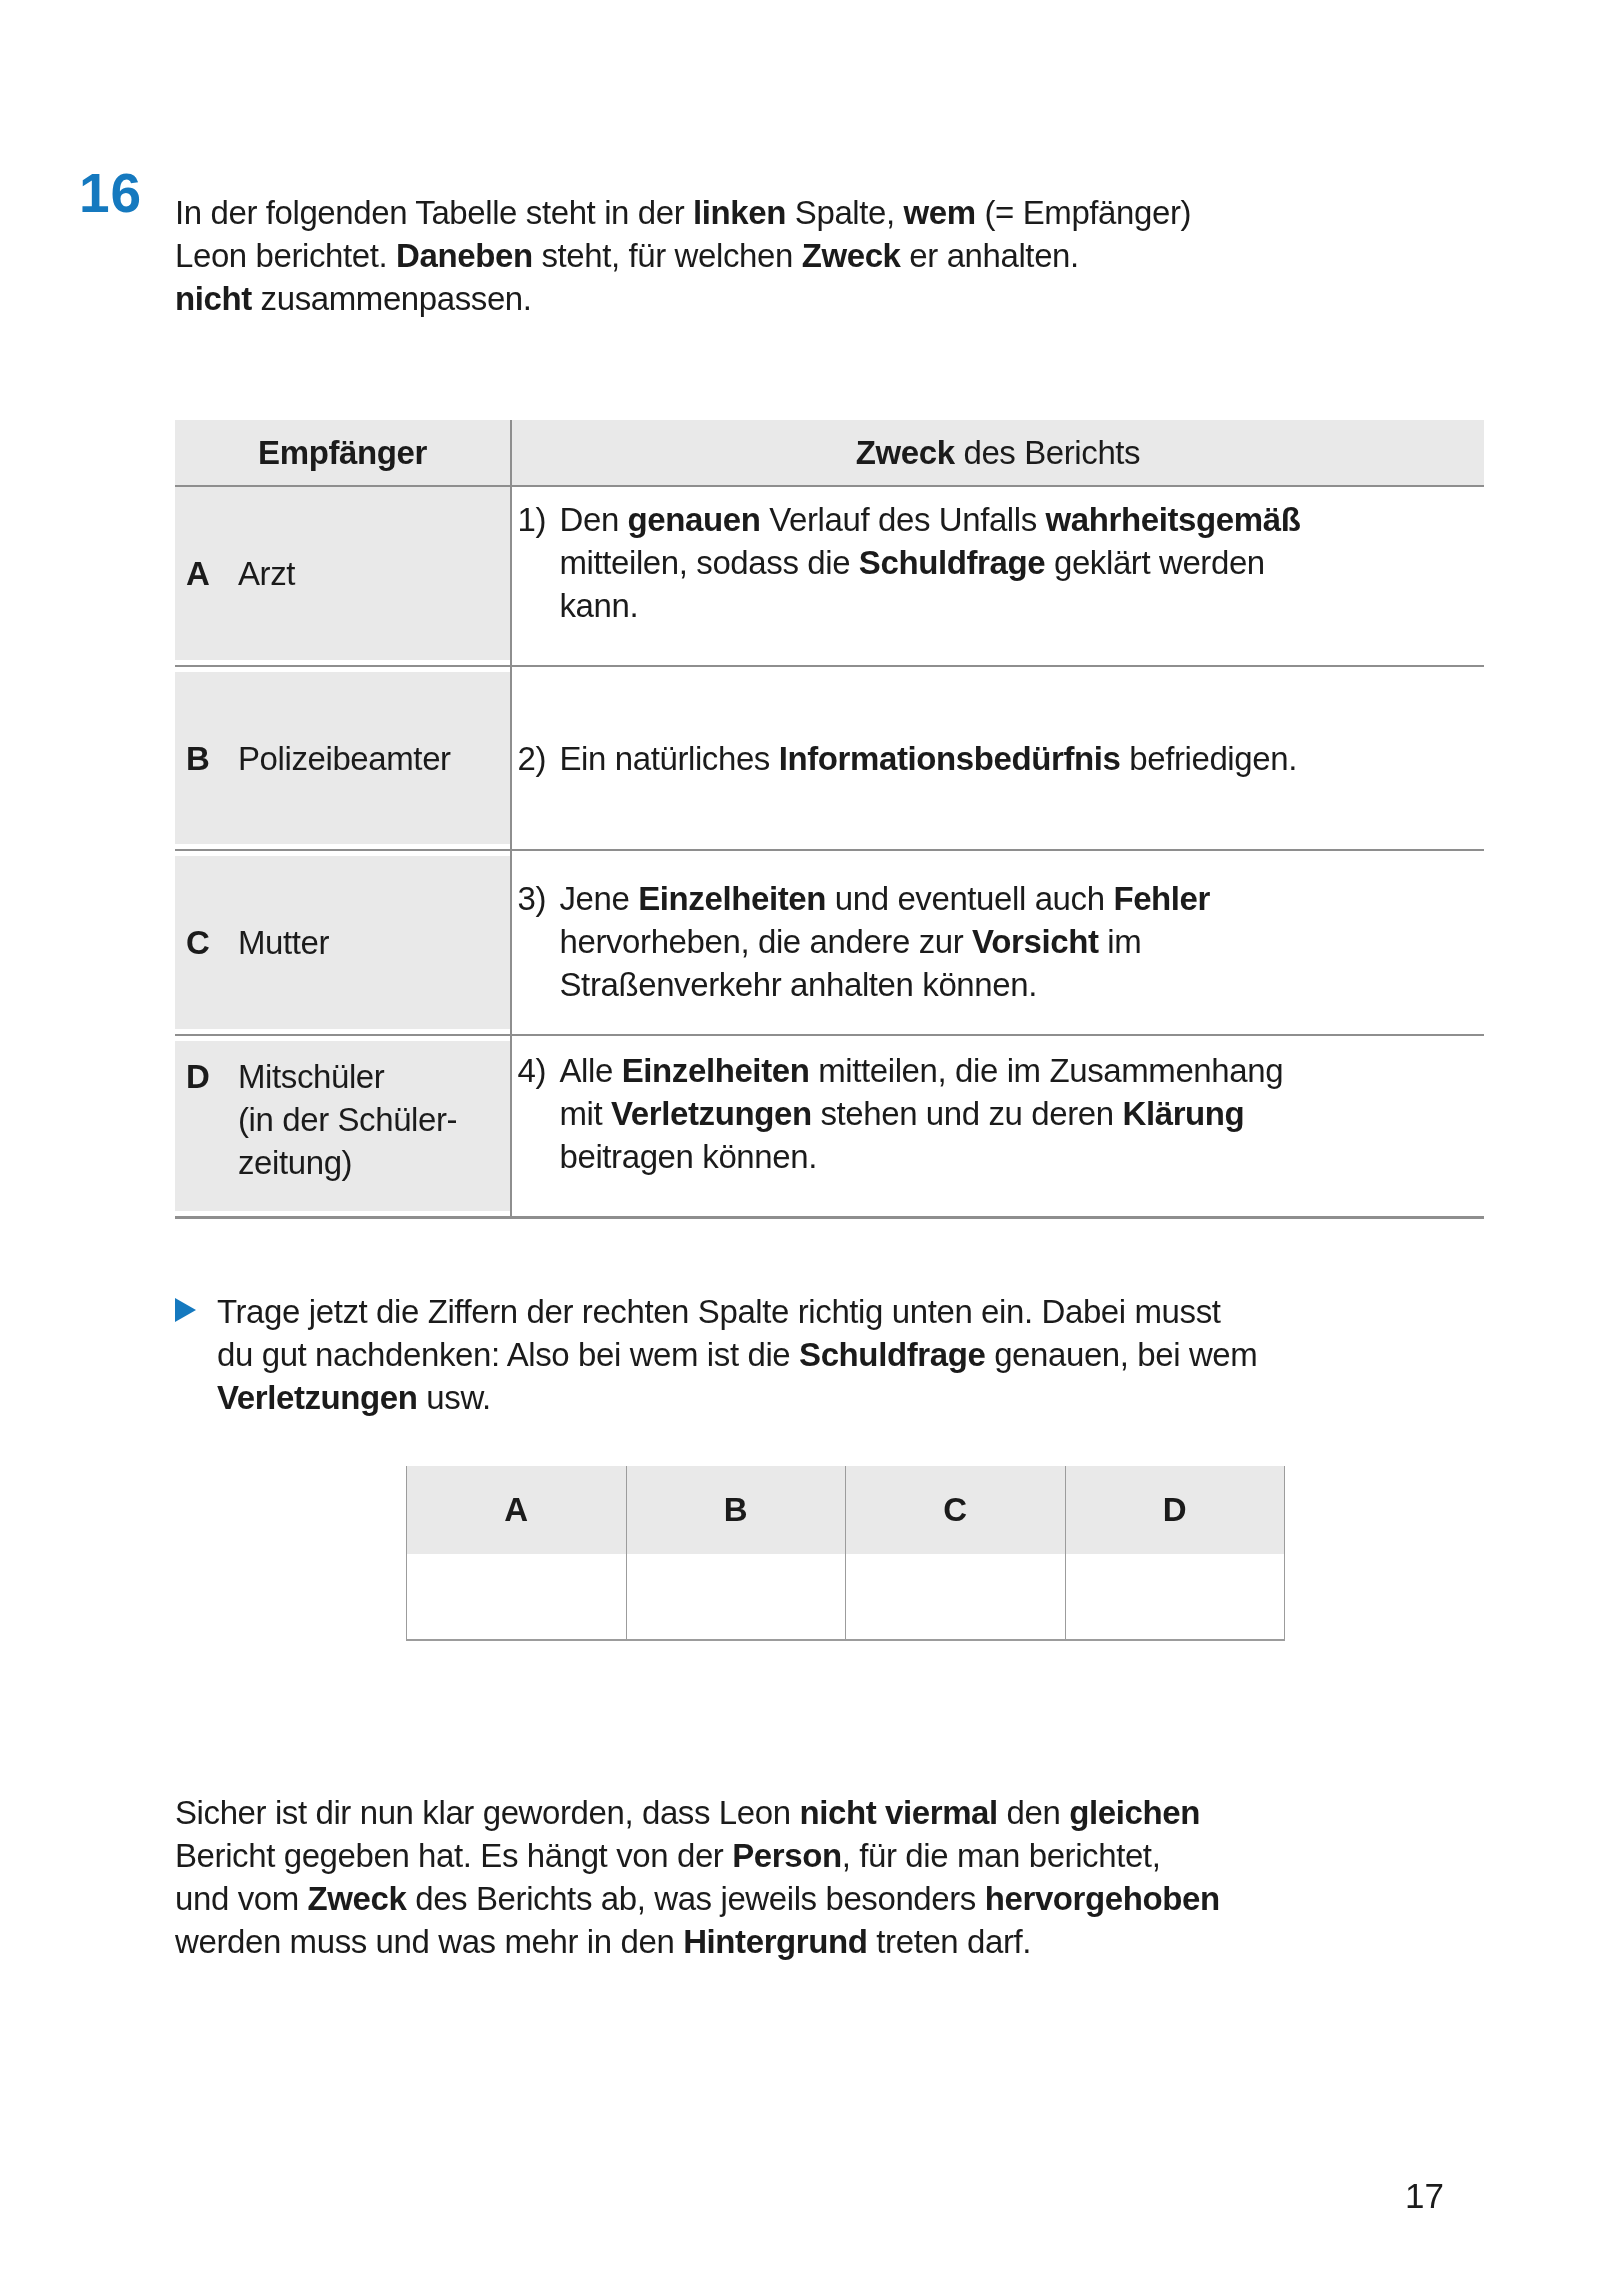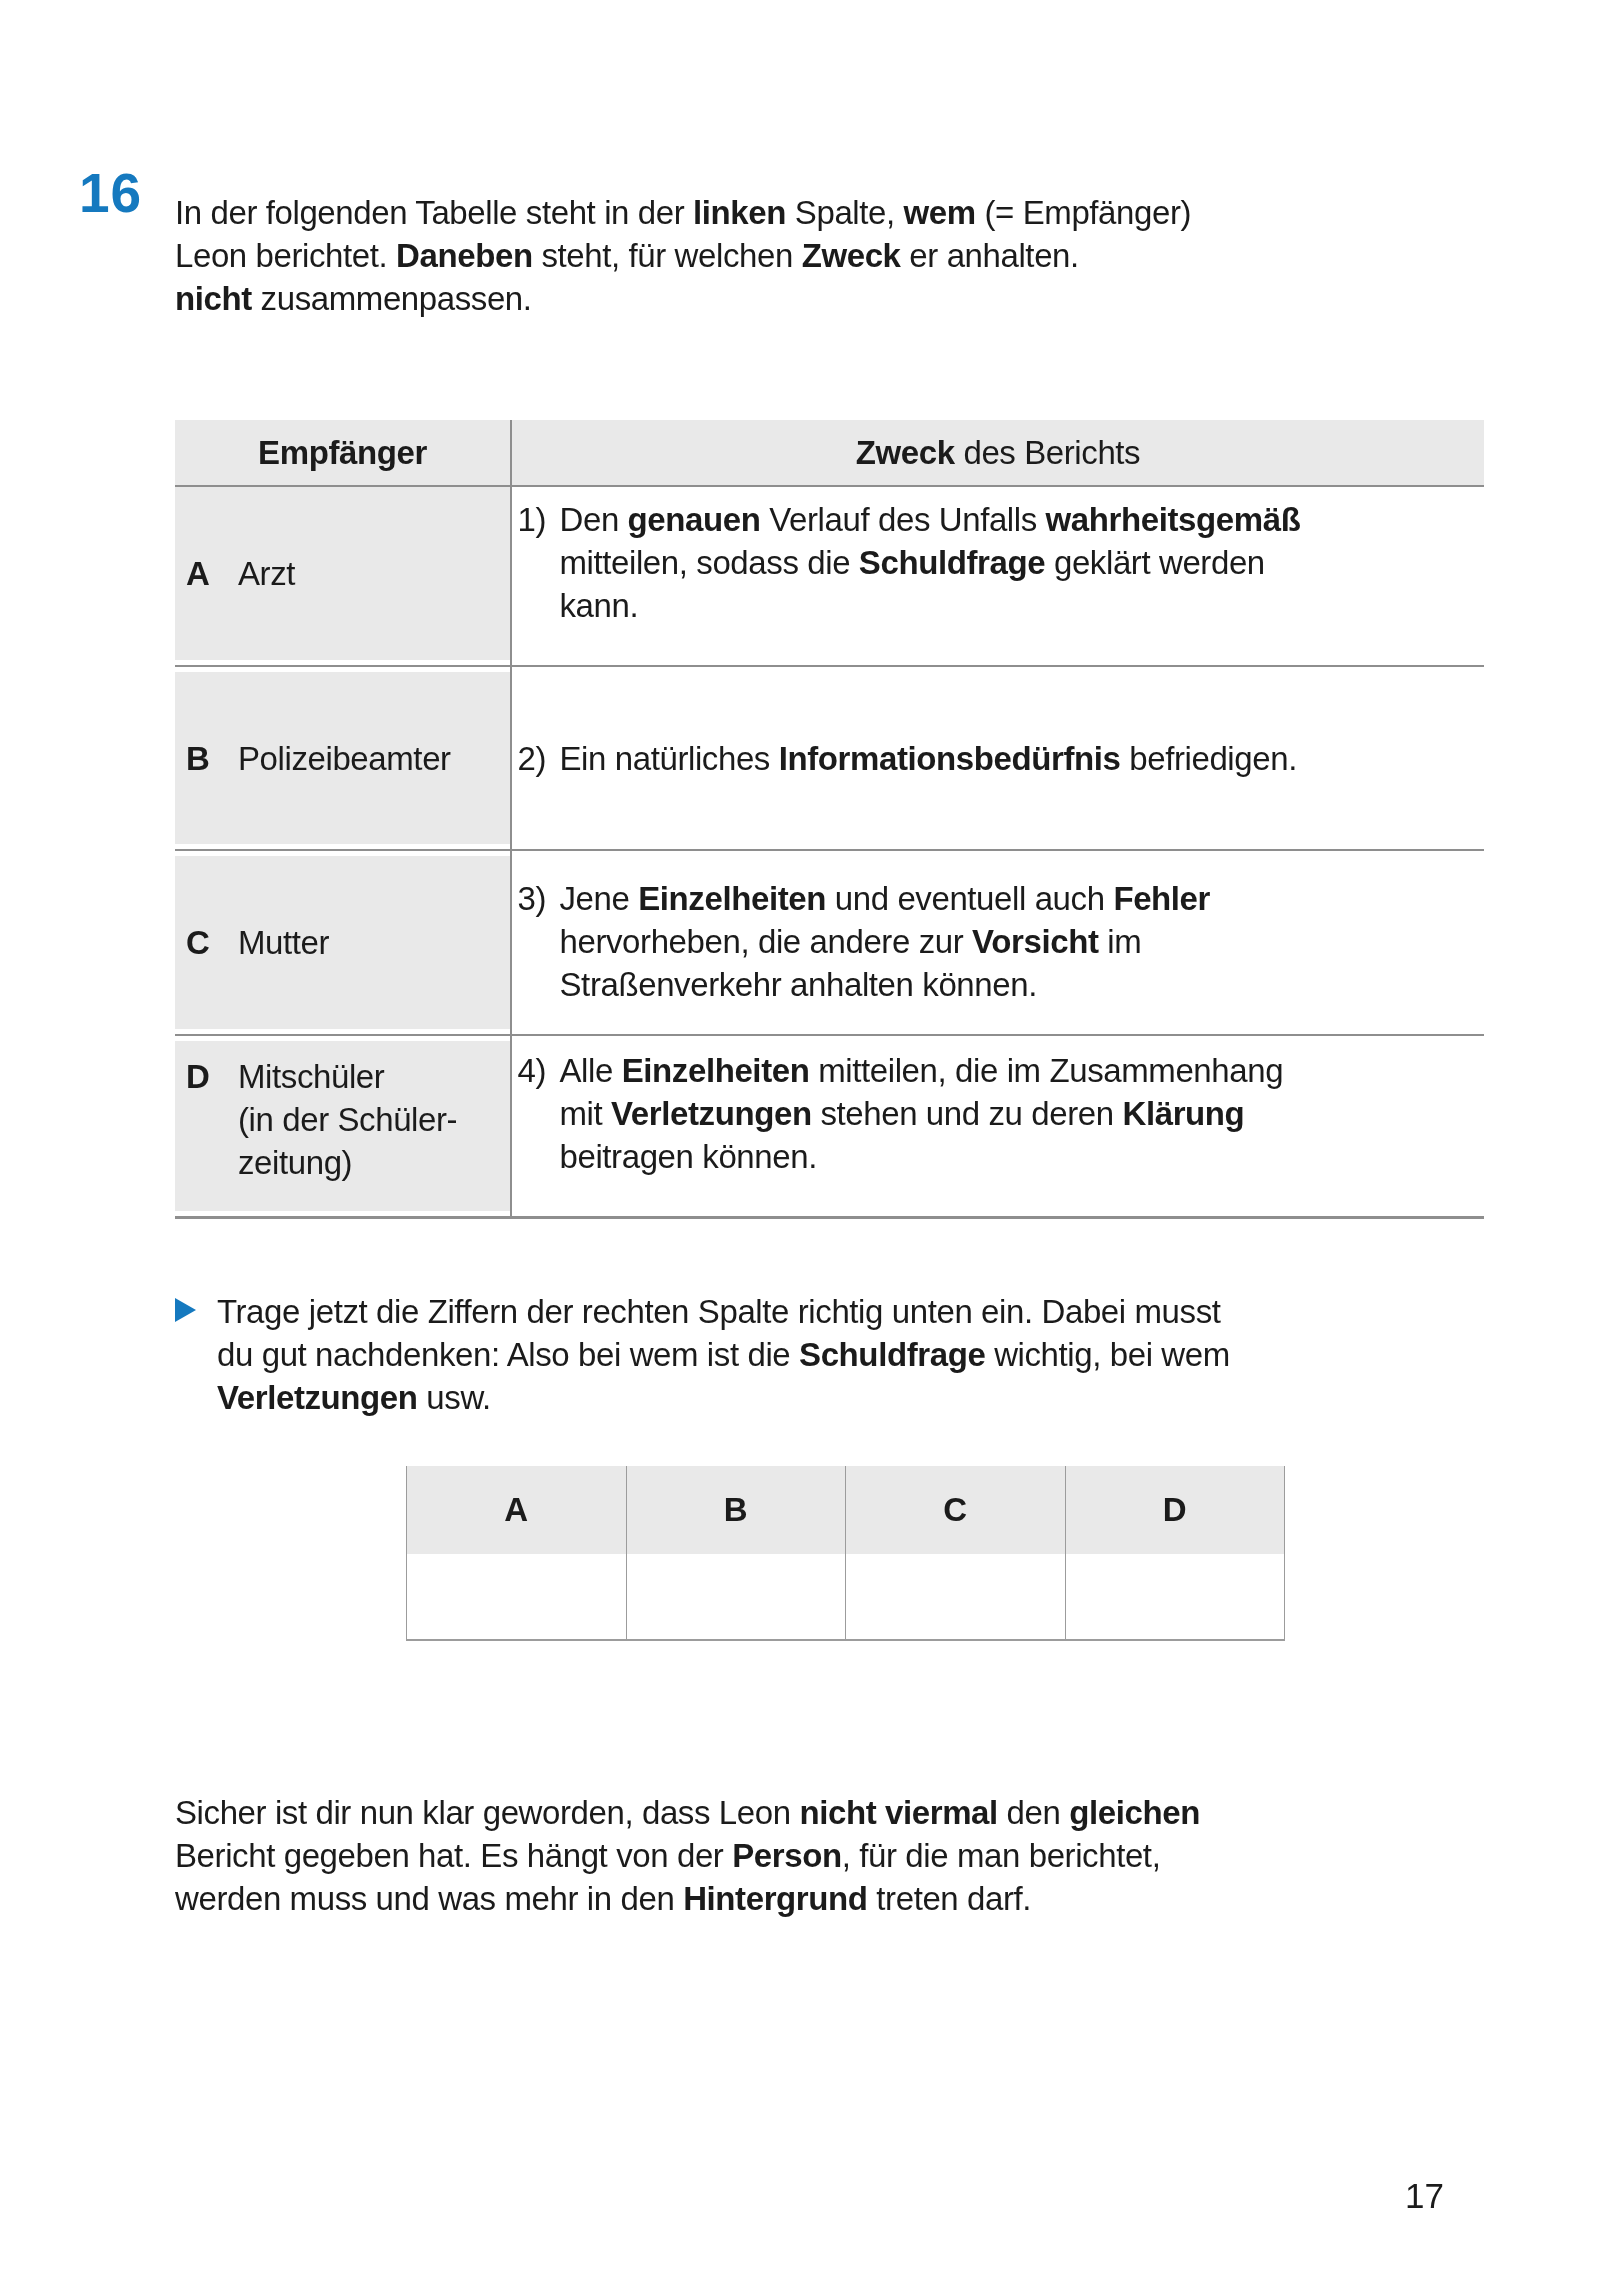--- a/index.html
+++ b/index.html
@@ -216,21 +216,21 @@
             </div>
         </div>
       </div>
     </div>
   </div>
 
   <div class="abs para task">
     <div class="bullet-tri"></div>
     <div>
         <div class="tl"><span>Trage jetzt die Ziffern der rechten Spalte richtig unten ein. Dabei musst</span></div>
-        <div class="tl"><span>du gut nachdenken: Also bei wem ist die </span><span class="b">Schuldfrage</span><span> wichtig, bei wem</span></div>
+        <div class="tl"><span>du gut nachdenken: Also bei wem ist die </span><span class="b">Schuldfrage</span><span> genauen, bei wem</span></div>
         <div class="tl"><span class="b">Verletzungen</span><span> usw.</span></div>
       </div>
   </div>
 
   <div class="abs atable">
     <div class="at-row head">
       <div class="at-cell">A</div>
       <div class="at-cell">B</div>
       <div class="at-cell">C</div>
       <div class="at-cell">D</div>
@@ -239,19 +239,20 @@
       <div class="at-cell"></div>
       <div class="at-cell"></div>
       <div class="at-cell"></div>
       <div class="at-cell"></div>
     </div>
   </div>
 
   <div class="abs para closing">
       <div class="tl"><span>Sicher ist dir nun klar geworden, dass Leon </span><span class="b">nicht viermal</span><span> den </span><span class="b">gleichen</span></div>
       <div class="tl"><span>Bericht gegeben hat. Es hängt von der </span><span class="b">Person</span><span>, für die man berichtet,</span></div>
+      <div class="tl"><span>und vom </span><span class="b">Zweck</span><span> des Berichts ab, was jeweils besonders </span><span class="b">hervorgehoben</span></div>
       <div class="tl"><span>werden muss und was mehr in den </span><span class="b">Hintergrund</span><span> treten darf.</span></div>
     </div>
 
   <div class="abs page-num">17</div>
 
 </div>
 
 
 </body></html>

